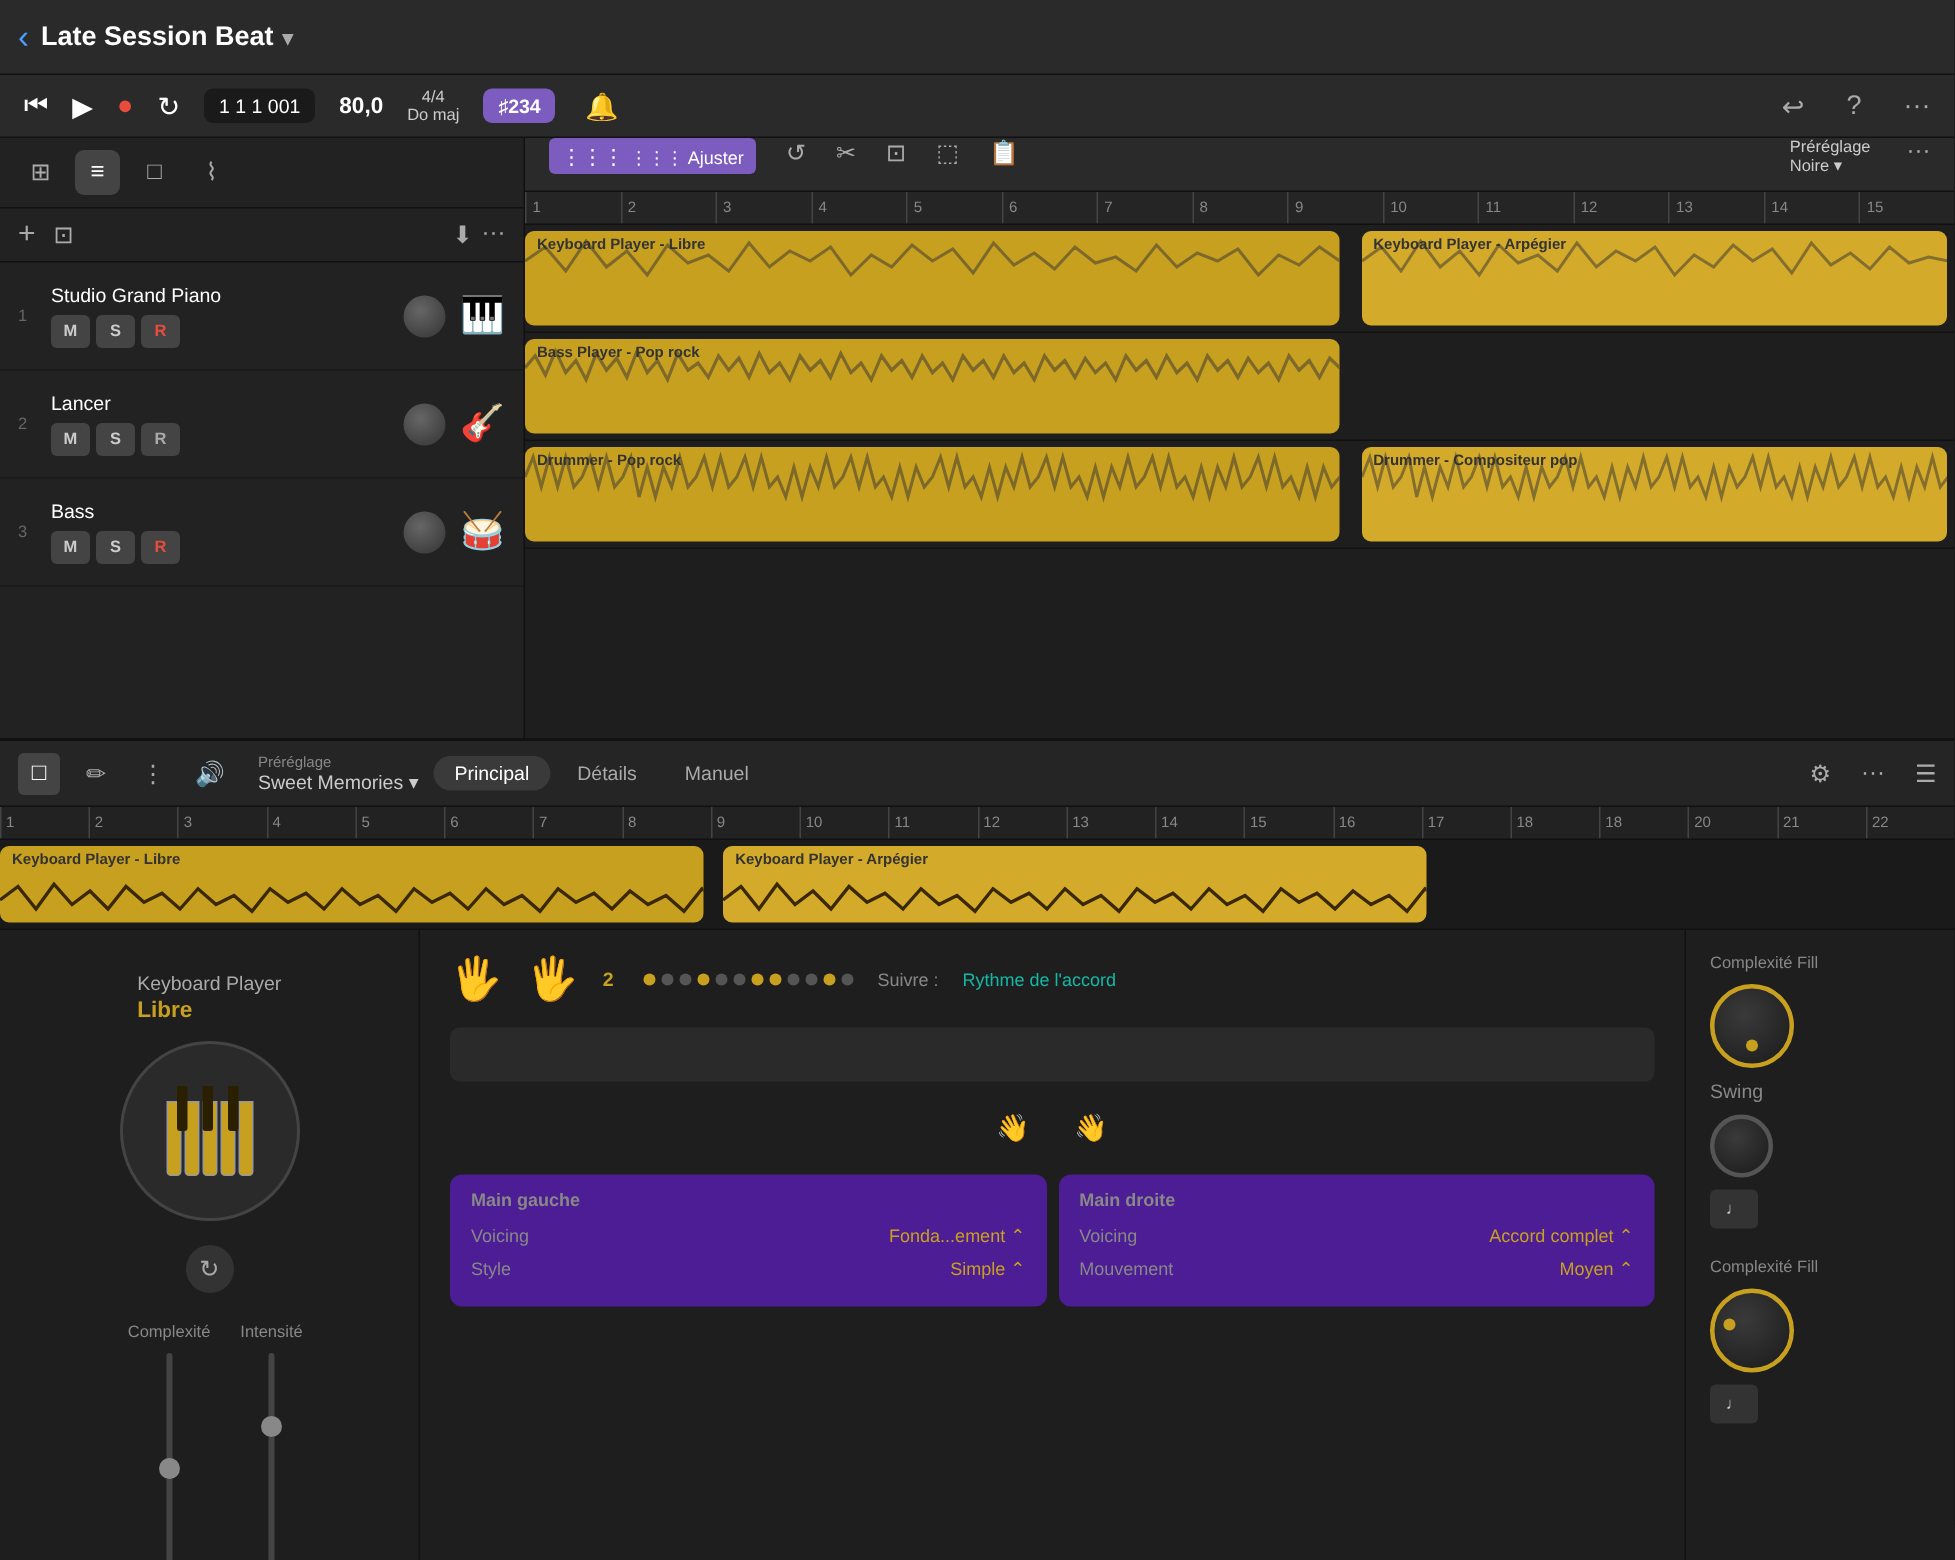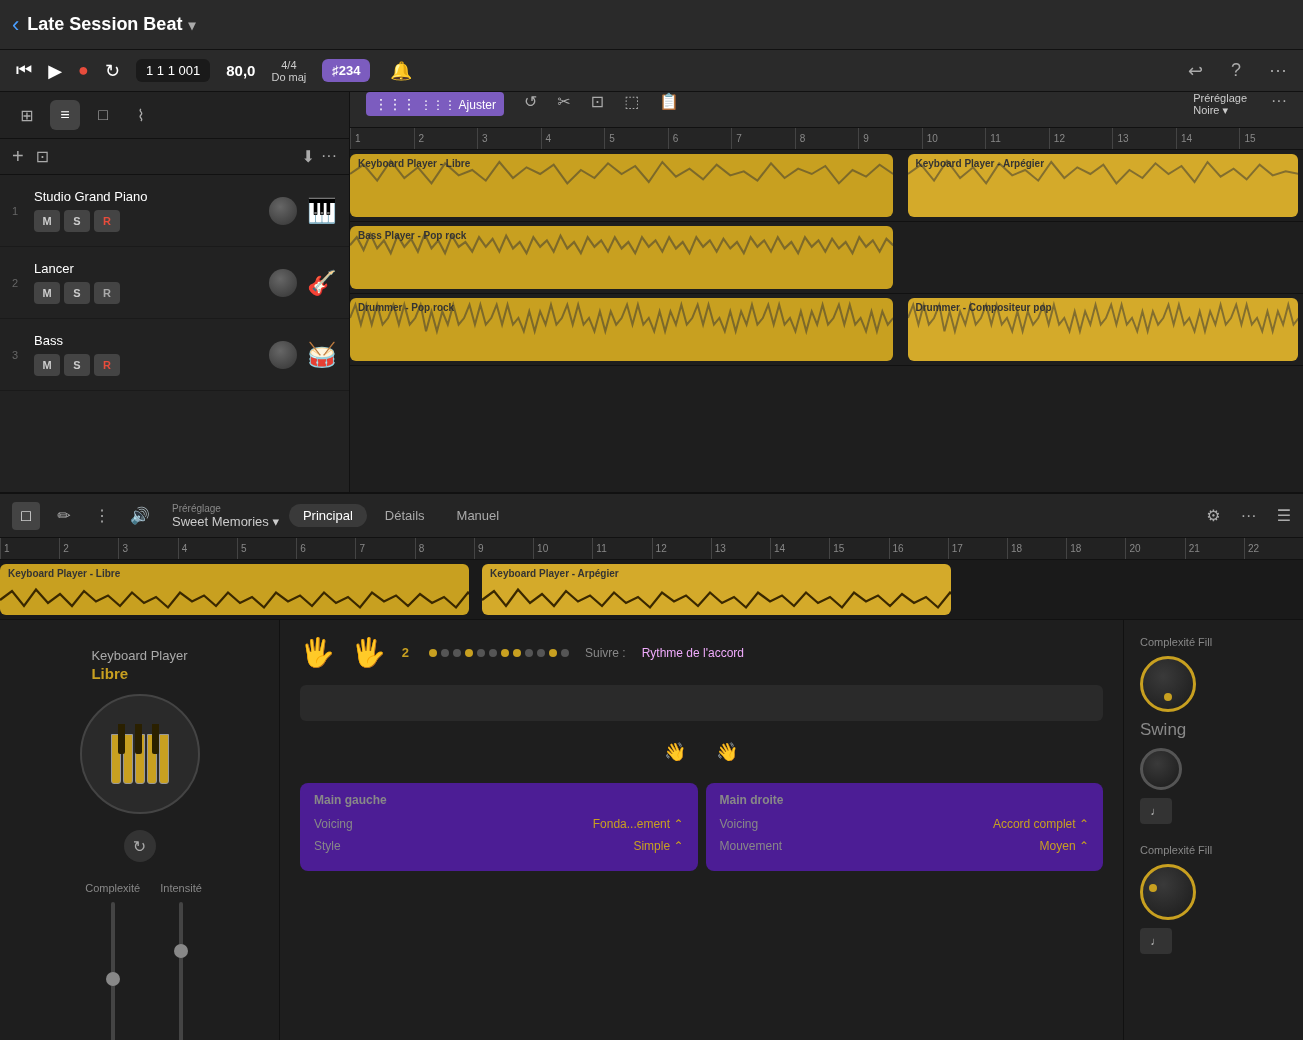--- a/index.html
+++ b/index.html
@@ -412,21 +412,21 @@
       gap: 16px;
       margin-bottom: 4px;
     }
     .hand-icon { font-size: 28px; }
     .follow-label {
       font-size: 12px;
       color: #888;
     }
     .follow-val {
       font-size: 12px;
-      color: #f0abfc;
+      color: #14b8a6;
     }
     .step-dots {
       display: flex;
       gap: 4px;
       align-items: center;
     }
     .step-dot {
       width: 8px; height: 8px;
       border-radius: 50%;
       background: #555;
@@ -506,21 +506,21 @@
       position: absolute;
       bottom: 8px;
     }
     .knob-small {
       width: 42px; height: 42px;
       border-radius: 50%;
       background: radial-gradient(circle at 40% 35%, #3a3a3a, #1a1a1a);
       border: 3px solid #555;
       position: relative;
     }
-    .swing-label { font-size: 17px; color: #888; }
+    .swing-label { font-size: 13px; color: #888; }
     .swing-val {
       width: 32px; height: 26px;
       background: #333;
       border-radius: 4px;
       display: flex; align-items: center; justify-content: center;
       font-size: 11px; color: #ccc;
     }
 
     
     .wave-pattern {

